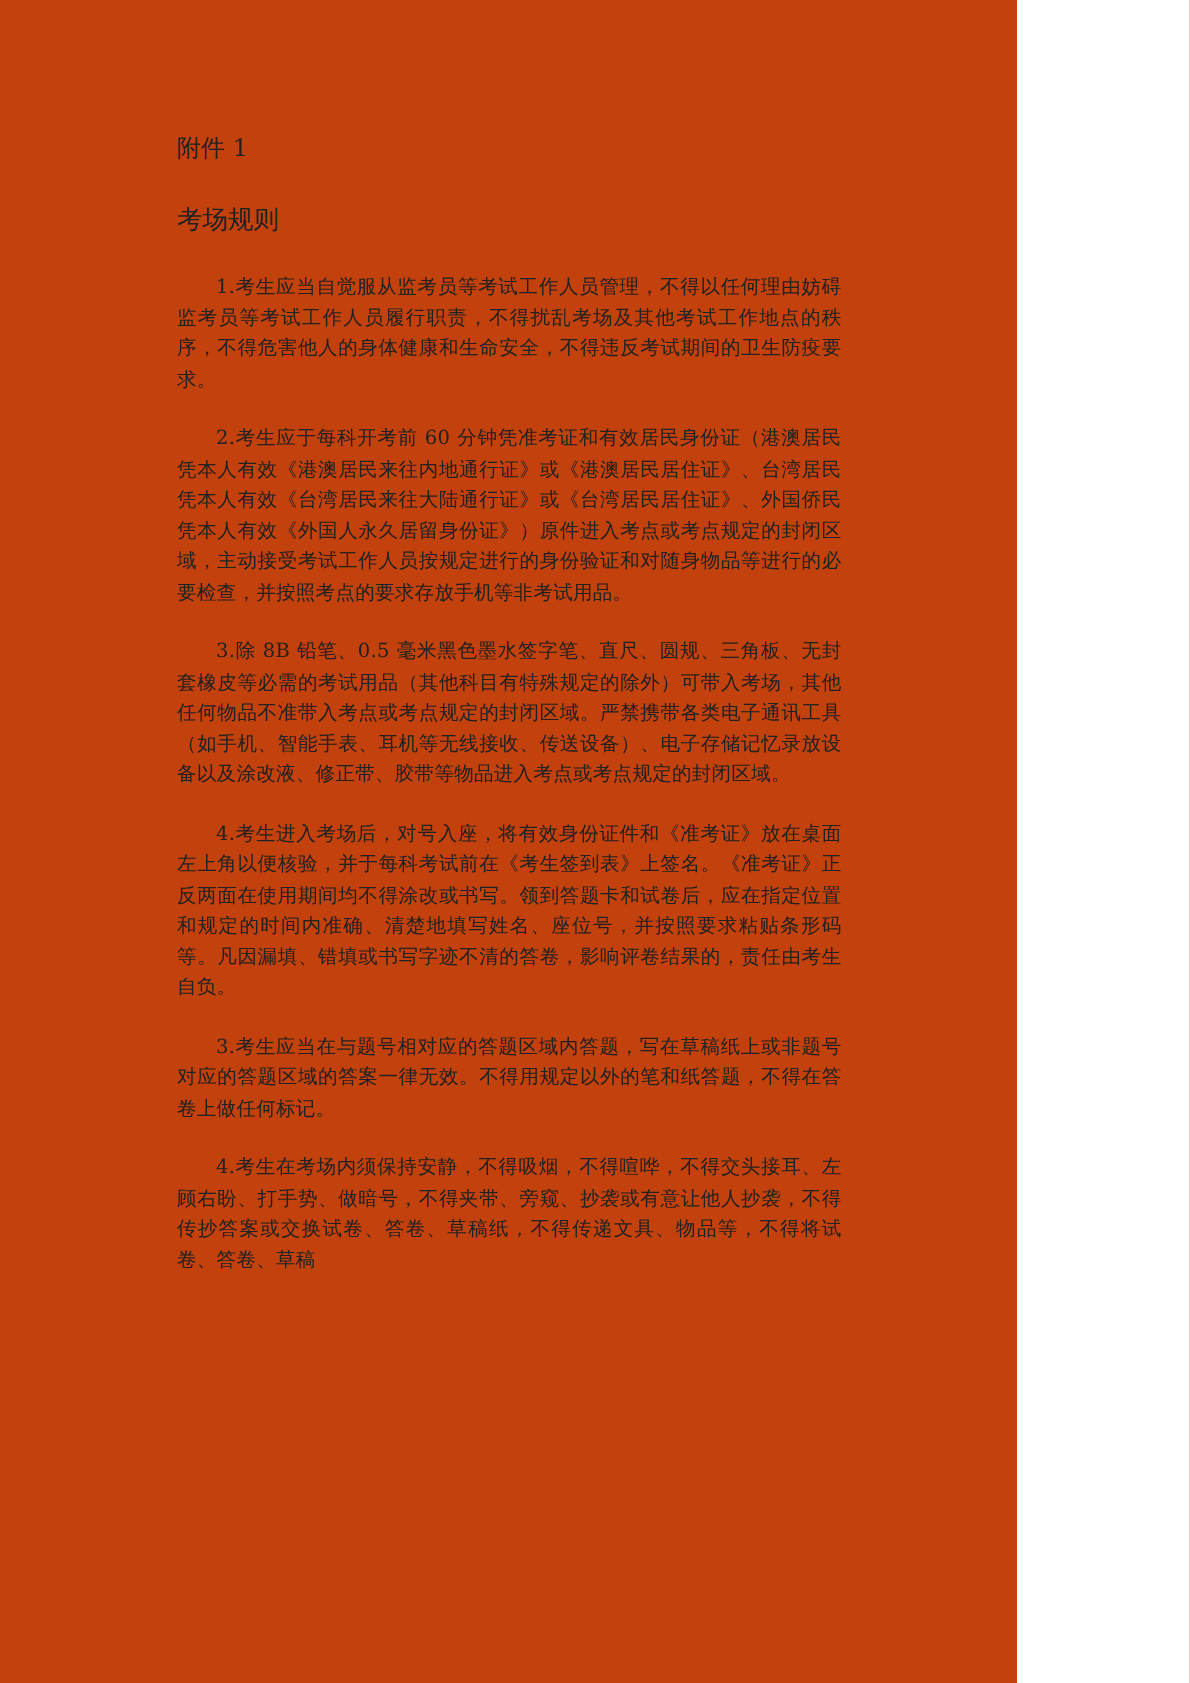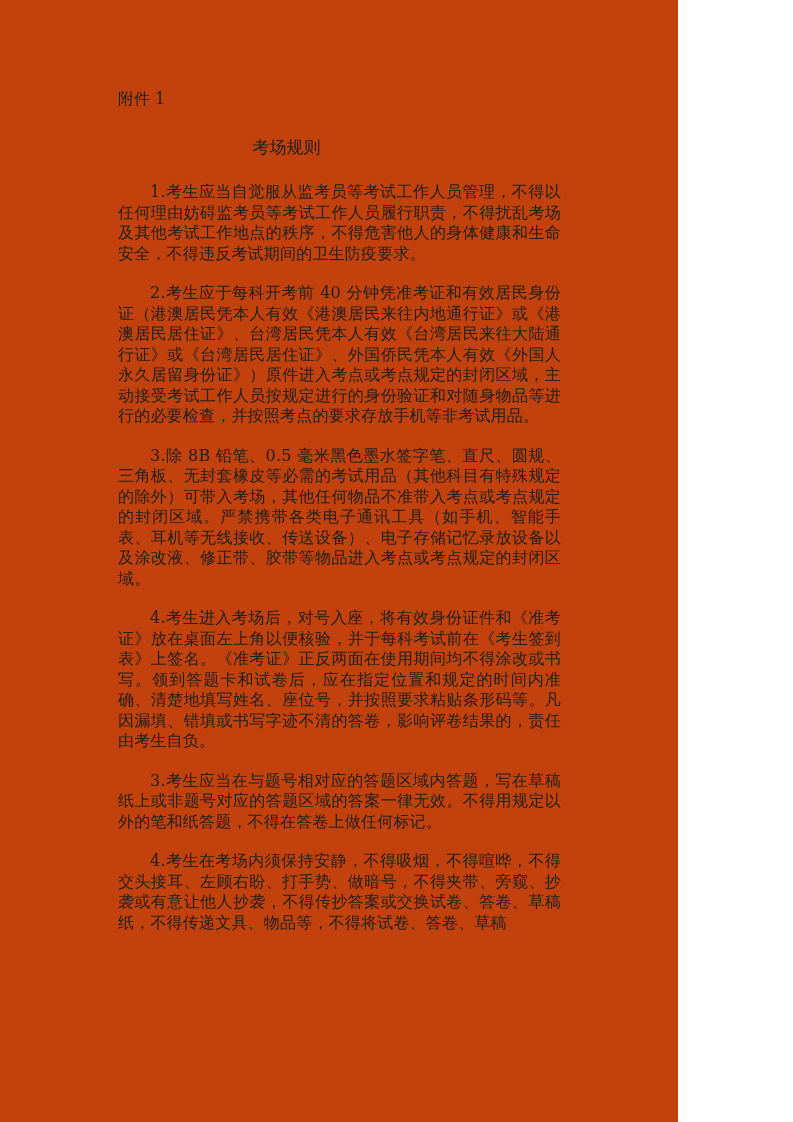--- a/index.html
+++ b/index.html
@@ -20,48 +20,47 @@
   }
   .attachment-label {
     font-size: 16px;
     line-height: 21px;
     text-align: left;
   }
   .doc-title {
     font-size: 17px;
     line-height: 22px;
     margin-top: 27px;
-    text-align: center;
     
     padding-right: 106px;
   }
   .paragraphs {
     margin-top: 24px;
   }
   .paragraphs .para {
     margin: 19px 0 0 0;
-    font-size: 16px;
+    font-size: 13px;
     line-height: 20.5px;
     text-indent: 2em;
     text-align: justify;
     letter-spacing: 0.2px;
   }
   .paragraphs .para:first-child {
     margin-top: 0;
   }
 </style>
 </head>
 <body>
 
 <div class="page">
   <div class="attachment-label">附件 1</div>
 
   <div class="doc-title">考场规则</div>
 
   <div class="paragraphs">
       <p class="para">1.考生应当自觉服从监考员等考试工作人员管理，不得以任何理由妨碍监考员等考试工作人员履行职责，不得扰乱考场及其他考试工作地点的秩序，不得危害他人的身体健康和生命安全，不得违反考试期间的卫生防疫要求。</p>
-      <p class="para">2.考生应于每科开考前 40 分钟凭准考证和有效居民身份证（港澳居民凭本人有效《港澳居民来往内地通行证》或《港澳居民居住证》、台湾居民凭本人有效《台湾居民来往大陆通行证》或《台湾居民居住证》、外国侨民凭本人有效《外国人永久居留身份证》）原件进入考点或考点规定的封闭区域，主动接受考试工作人员按规定进行的身份验证和对随身物品等进行的必要检查，并按照考点的要求存放手机等非考试用品。</p>
+      <p class="para">2.考生应于每科开考前 60 分钟凭准考证和有效居民身份证（港澳居民凭本人有效《港澳居民来往内地通行证》或《港澳居民居住证》、台湾居民凭本人有效《台湾居民来往大陆通行证》或《台湾居民居住证》、外国侨民凭本人有效《外国人永久居留身份证》）原件进入考点或考点规定的封闭区域，主动接受考试工作人员按规定进行的身份验证和对随身物品等进行的必要检查，并按照考点的要求存放手机等非考试用品。</p>
       <p class="para">3.除 8B 铅笔、0.5 毫米黑色墨水签字笔、直尺、圆规、三角板、无封套橡皮等必需的考试用品（其他科目有特殊规定的除外）可带入考场，其他任何物品不准带入考点或考点规定的封闭区域。严禁携带各类电子通讯工具（如手机、智能手表、耳机等无线接收、传送设备）、电子存储记忆录放设备以及涂改液、修正带、胶带等物品进入考点或考点规定的封闭区域。</p>
       <p class="para">4.考生进入考场后，对号入座，将有效身份证件和《准考证》放在桌面左上角以便核验，并于每科考试前在《考生签到表》上签名。《准考证》正反两面在使用期间均不得涂改或书写。领到答题卡和试卷后，应在指定位置和规定的时间内准确、清楚地填写姓名、座位号，并按照要求粘贴条形码等。凡因漏填、错填或书写字迹不清的答卷，影响评卷结果的，责任由考生自负。</p>
       <p class="para">3.考生应当在与题号相对应的答题区域内答题，写在草稿纸上或非题号对应的答题区域的答案一律无效。不得用规定以外的笔和纸答题，不得在答卷上做任何标记。</p>
       <p class="para">4.考生在考场内须保持安静，不得吸烟，不得喧哗，不得交头接耳、左顾右盼、打手势、做暗号，不得夹带、旁窥、抄袭或有意让他人抄袭，不得传抄答案或交换试卷、答卷、草稿纸，不得传递文具、物品等，不得将试卷、答卷、草稿</p>
     </div>
 </div>
 
 </body></html>

